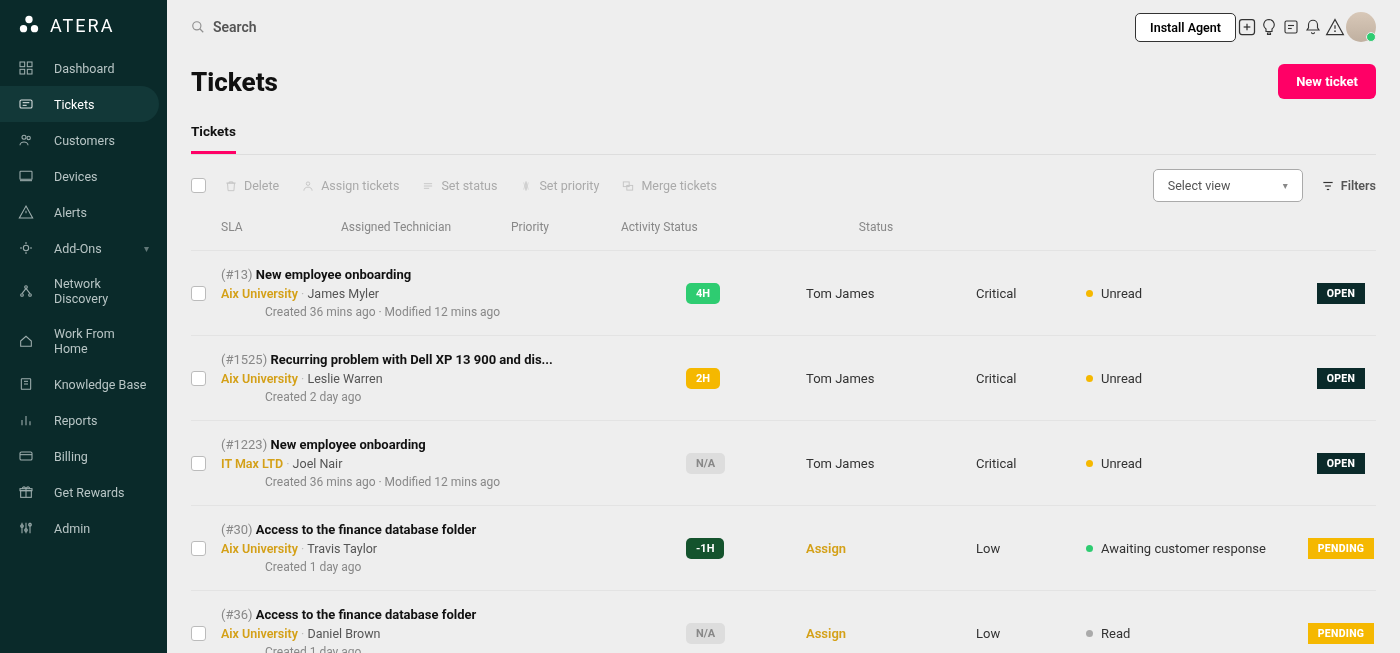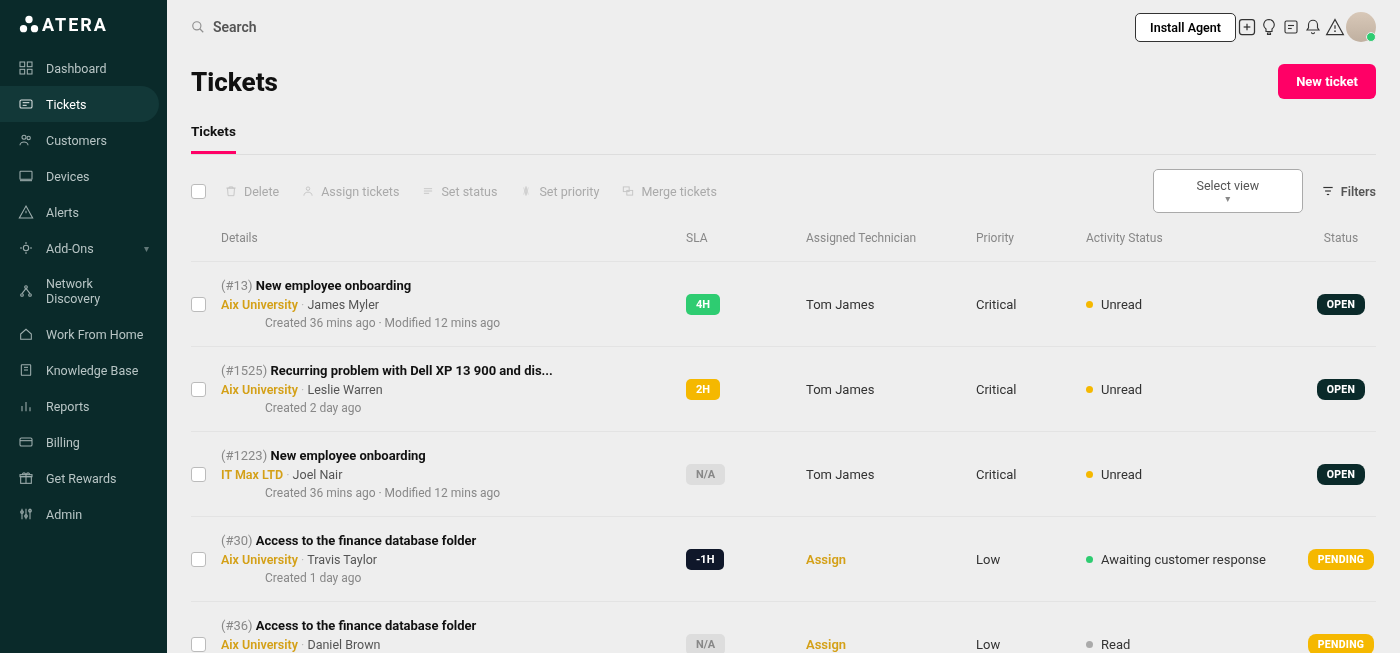--- a/index.html
+++ b/index.html
@@ -1,20 +1,20 @@
 <!DOCTYPE html>
 <html><head>
 <meta charset="utf-8">
 <style>
 * { margin:0; padding:0; box-sizing:border-box; font-family:-apple-system,BlinkMacSystemFont,"Segoe UI",Roboto,sans-serif; }
 body { background:#eeeeee; width:1400px; height:653px; overflow:hidden; display:flex; }
 .sidebar { width:167px; background:#0a2a2a; flex-shrink:0; padding-top:14px; }
-.logo { padding:0 18px 14px; color:#fff; font-size:18px; font-weight:700; letter-spacing:2px; display:flex; align-items:flex-start; gap:2px; }
+.logo { padding:0 18px 14px; color:#fff; font-size:18px; font-weight:400; letter-spacing:2px; display:flex; align-items:flex-end; gap:10px; }
 .logo svg { width:22px; height:22px; }
-.nav-item { display:flex; align-items:center; gap:12px; padding:10px 18px; color:#b8c5c5; font-size:12.5px; cursor:pointer; position:relative; }
+.nav-item { display:flex; align-items:center; gap:20px; padding:10px 18px; color:#b8c5c5; font-size:12.5px; cursor:pointer; position:relative; }
 .nav-item.active { background:#123838; color:#fff; border-radius:0 20px 20px 0; margin-right:8px; }
 .nav-item .ico { width:16px; height:16px; flex-shrink:0; display:flex; align-items:center; justify-content:center; opacity:.85; }
 .nav-item .chev { margin-left:auto; opacity:.5; font-size:10px; }
 .main { flex:1; display:flex; flex-direction:column; overflow:hidden; }
 .topbar { display:flex; align-items:center; padding:12px 24px; }
 .search-wrap { display:flex; align-items:center; gap:8px; color:#555; font-size:14px; font-weight:600; cursor:text; }
 .search-wrap .sico { opacity:.6; width:14px; height:14px; }
 .topbar .spacer { flex:1; }
 .install-btn { border:1px solid #333; background:#fff; padding:6px 14px; border-radius:5px; font-size:12.5px; font-weight:600; cursor:pointer; }
 .icon-btn { width:22px; height:22px; display:flex; align-items:center; justify-content:center; color:#333; cursor:pointer; }
@@ -25,21 +25,21 @@
 .page-title { font-size:26px; font-weight:800; color:#111; }
 .new-btn { background:#ff0066; color:#fff; border:none; padding:10px 18px; border-radius:6px; font-size:13px; font-weight:700; cursor:pointer; }
 .tabs { display:flex; gap:36px; border-bottom:1px solid #ddd; margin-bottom:0; }
 .tab { padding:10px 0 12px; font-size:13.5px; font-weight:700; color:#999; cursor:pointer; border-bottom:3px solid transparent; }
 .tab.active { color:#111; border-bottom-color:#ff0066; }
 .toolbar { display:flex; align-items:center; padding:14px 0; gap:18px; }
 .chk { width:15px; height:15px; border:1.5px solid #bbb; border-radius:3px; cursor:pointer; background:#fff; }
 .tool-act { display:flex; align-items:center; gap:6px; font-size:12.5px; color:#aaa; cursor:pointer; }
 .tool-act .ti { width:14px; height:14px; opacity:.6; }
 .toolbar .sp { flex:1; }
-.select-view { border:1px solid #aaa; background:#fff; padding:8px 14px; border-radius:5px; font-size:12.5px; color:#555; min-width:150px; display:flex; justify-content:space-between; align-items:center; cursor:pointer;flex-direction:column; }
+.select-view { border:1px solid #aaa; background:#fff; padding:8px 14px; border-radius:5px; font-size:12.5px; color:#555; min-width:150px; display:flex; justify-content:space-between; align-items:center; cursor:pointer; }
 .filters { display:flex; align-items:center; gap:6px; font-size:12.5px; color:#555; font-weight:600; cursor:pointer; }
 .table-head { display:flex; padding:4px 0 16px; font-size:12px; color:#888; border-bottom:1px solid #e3e3e3; }
 .col-chk { width:30px; }
 .col-details { flex:1; min-width:0; padding-right:10px;}
 .col-sla { width:120px; }
 .col-tech { width:170px; }
 .col-prio { width:110px; }
 .col-act { width:220px; }
 .col-status { width:70px; text-align:center; }
 .row { display:flex; padding:16px 0; border-bottom:1px solid #e3e3e3; align-items:center; }
@@ -48,31 +48,31 @@
 .details-cell .tid { color:#888; font-weight:400; }
 .details-cell .ttl { font-weight:700; }
 .details-cell .line2 { font-size:12.5px; margin-bottom:4px; }
 .details-cell .cust { color:#d4a017; font-weight:600; }
 .details-cell .sep { color:#bbb; }
 .details-cell .req { color:#555; }
 .details-cell .line3 { font-size:12px; color:#888;margin-left:44px; }
 .sla-badge { display:inline-block; padding:4px 10px; border-radius:5px; font-size:11px; font-weight:700; color:#fff; }
 .sla-green { background:#2ecc71; }
 .sla-orange { background:#f5b800; }
-.sla-red { background:#0f172a; }
+.sla-red { background:#14532d; }
 .sla-na { background:#ddd; color:#888; }
 .tech-cell { font-size:13px; color:#333; }
 .tech-cell.assign { color:#d4a017; font-weight:600; }
 .prio-cell { font-size:13px; color:#333; }
 .act-cell { font-size:13px; color:#333; display:flex; align-items:center; gap:8px; }
 .dot { width:7px; height:7px; border-radius:50%; }
 .dot-orange { background:#f5b800; }
 .dot-green { background:#2ecc71; }
 .dot-grey { background:#aaa; }
-.status-badge { display:inline-block; padding:4px 10px; border-radius:8px; font-size:10.5px; font-weight:800; color:#fff; letter-spacing:.3px; }
+.status-badge { display:inline-block; padding:4px 10px; border-radius:0; font-size:10.5px; font-weight:800; color:#fff; letter-spacing:.3px; }
 .status-open { background:#0a2a2a; }
 .status-pending { background:#f5b800; }
 </style>
 </head>
 <body>
 
 <div class="sidebar">
   <div class="logo">
     <svg viewBox="0 0 24 24">
         <circle cx="6" cy="16" r="4" fill="#fff"></circle>
@@ -324,21 +324,20 @@
             <line x1="4" y1="6" x2="20" y2="6" stroke="#333" stroke-width="2"></line>
             <line x1="7" y1="12" x2="17" y2="12" stroke="#333" stroke-width="2"></line>
             <line x1="10" y1="18" x2="14" y2="18" stroke="#333" stroke-width="2"></line>
           </svg>
         <span>Filters</span>
       </div>
     </div>
 
     <div class="table-head">
       <div class="col-chk"></div>
-      <div class="col-details">Details</div>
       <div class="col-sla">SLA</div>
       <div class="col-tech">Assigned Technician</div>
       <div class="col-prio">Priority</div>
       <div class="col-act">Activity Status</div>
       <div class="col-status">Status</div>
     </div>
 
     <div id="rows">
         <div class="row">
           <div class="col-chk">

